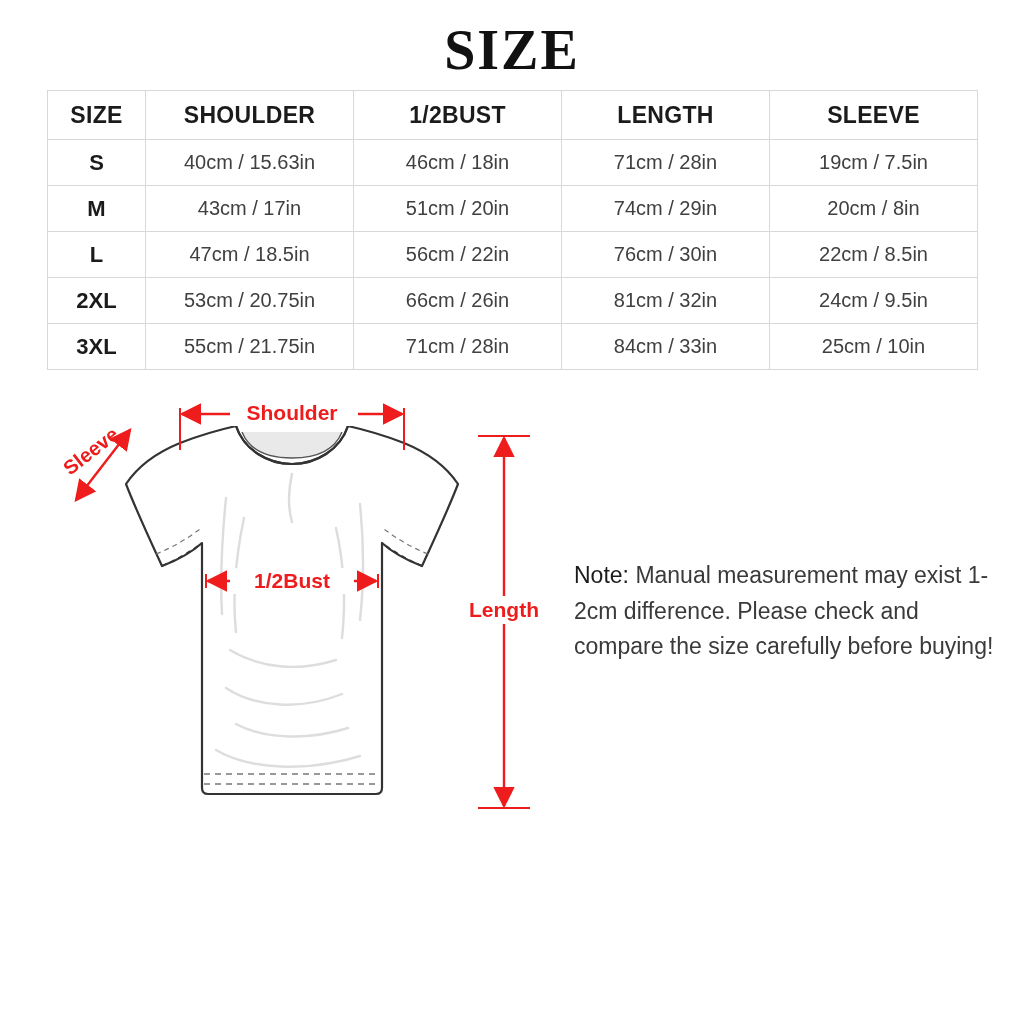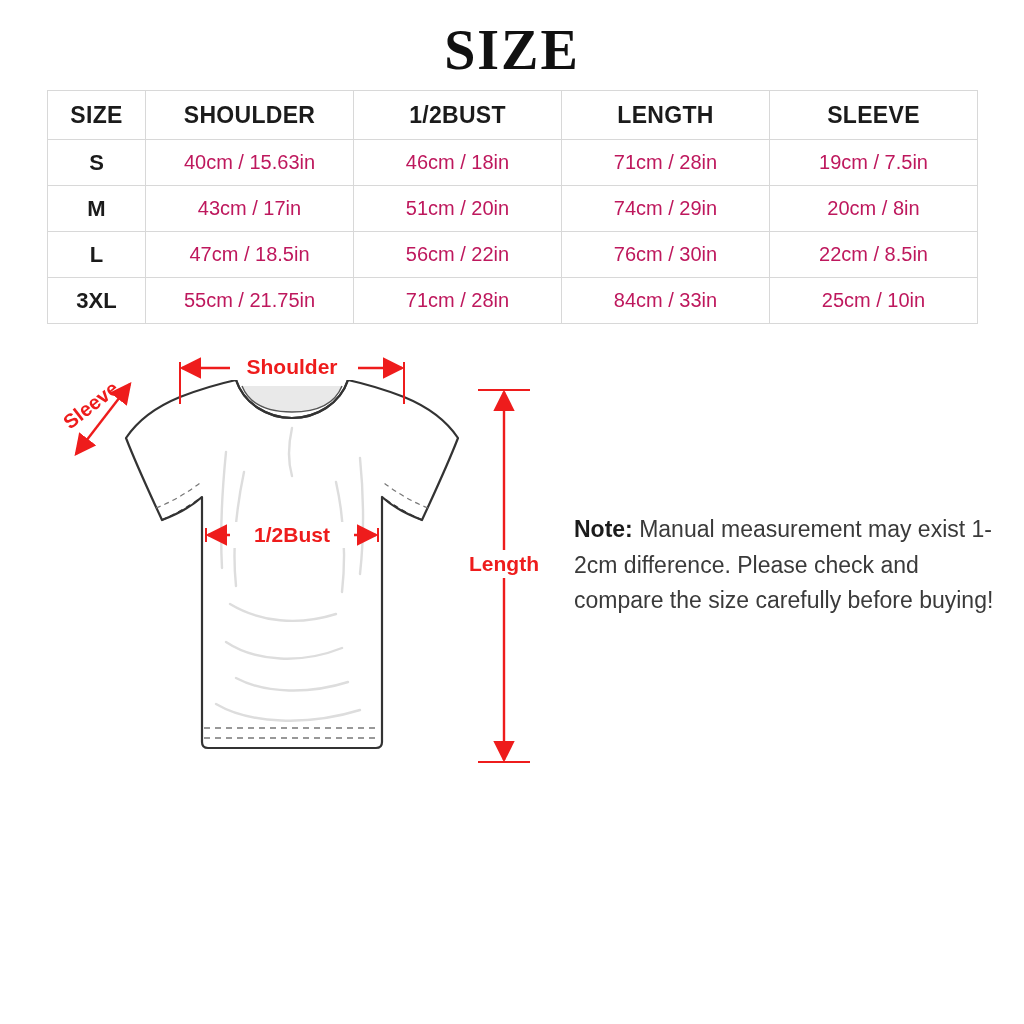--- a/index.html
+++ b/index.html
@@ -57,21 +57,21 @@
     height: 48px;
   }
   table.size-table tbody td.size-cell {
     font-size: 22px;
     font-weight: 700;
     color: #1b1b1b;
   }
   table.size-table tbody td.val-cell {
     font-size: 20px;
     font-weight: 400;
-    color: #be185d;
+    color: #404040;
   }
 
   
   .lower {
     position: relative;
     width: 1024px;
     height: 470px;
     margin-top: 18px;
   }
 
@@ -86,21 +86,21 @@
   .note-block {
     position: absolute;
     left: 574px;
     top: 170px;
     width: 420px;
     font-size: 23px;
     line-height: 1.55;
     color: #3a3a3a;
   }
   .note-block .note-label {
-    font-weight: 700;
+    font-weight: 400;
     color: #1b1b1b;
   }
 
   
 </style>
 </head>
 <body>
 
 <div class="page-title">SIZE</div>
 
@@ -136,20 +136,27 @@
         <td class="val-cell">51cm / 20in</td>
         <td class="val-cell">74cm / 29in</td>
         <td class="val-cell">20cm / 8in</td>
       </tr>
       <tr>
         <td class="size-cell">L</td>
         <td class="val-cell">47cm / 18.5in</td>
         <td class="val-cell">56cm / 22in</td>
         <td class="val-cell">76cm / 30in</td>
         <td class="val-cell">22cm / 8.5in</td>
+      </tr>
+      <tr>
+        <td class="size-cell">2XL</td>
+        <td class="val-cell">53cm / 20.75in</td>
+        <td class="val-cell">66cm / 26in</td>
+        <td class="val-cell">81cm / 32in</td>
+        <td class="val-cell">24cm / 9.5in</td>
       </tr>
       <tr>
         <td class="size-cell">3XL</td>
         <td class="val-cell">55cm / 21.75in</td>
         <td class="val-cell">71cm / 28in</td>
         <td class="val-cell">84cm / 33in</td>
         <td class="val-cell">25cm / 10in</td>
       </tr>
     </tbody>
   </table>

